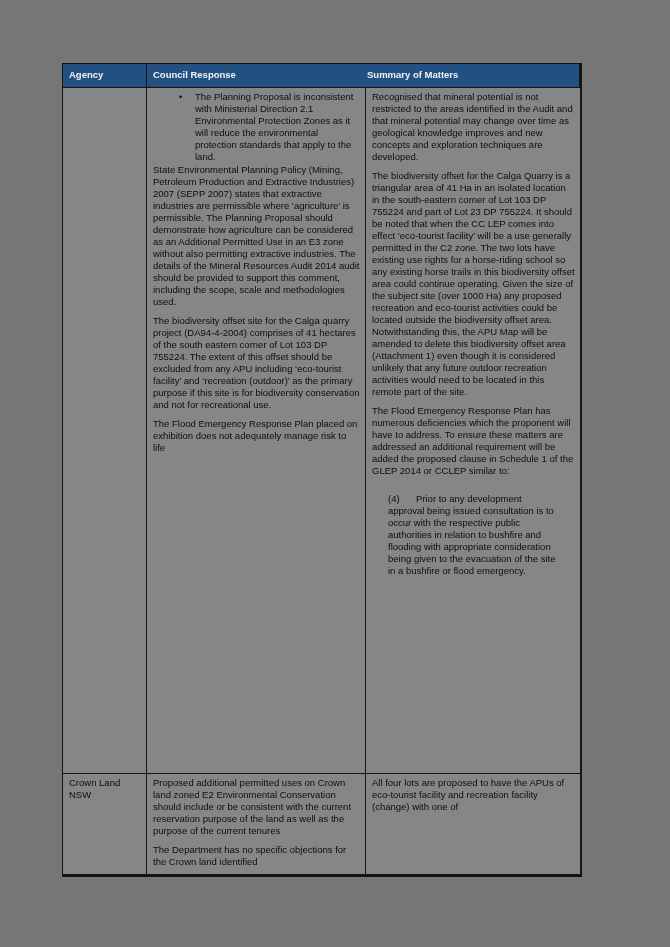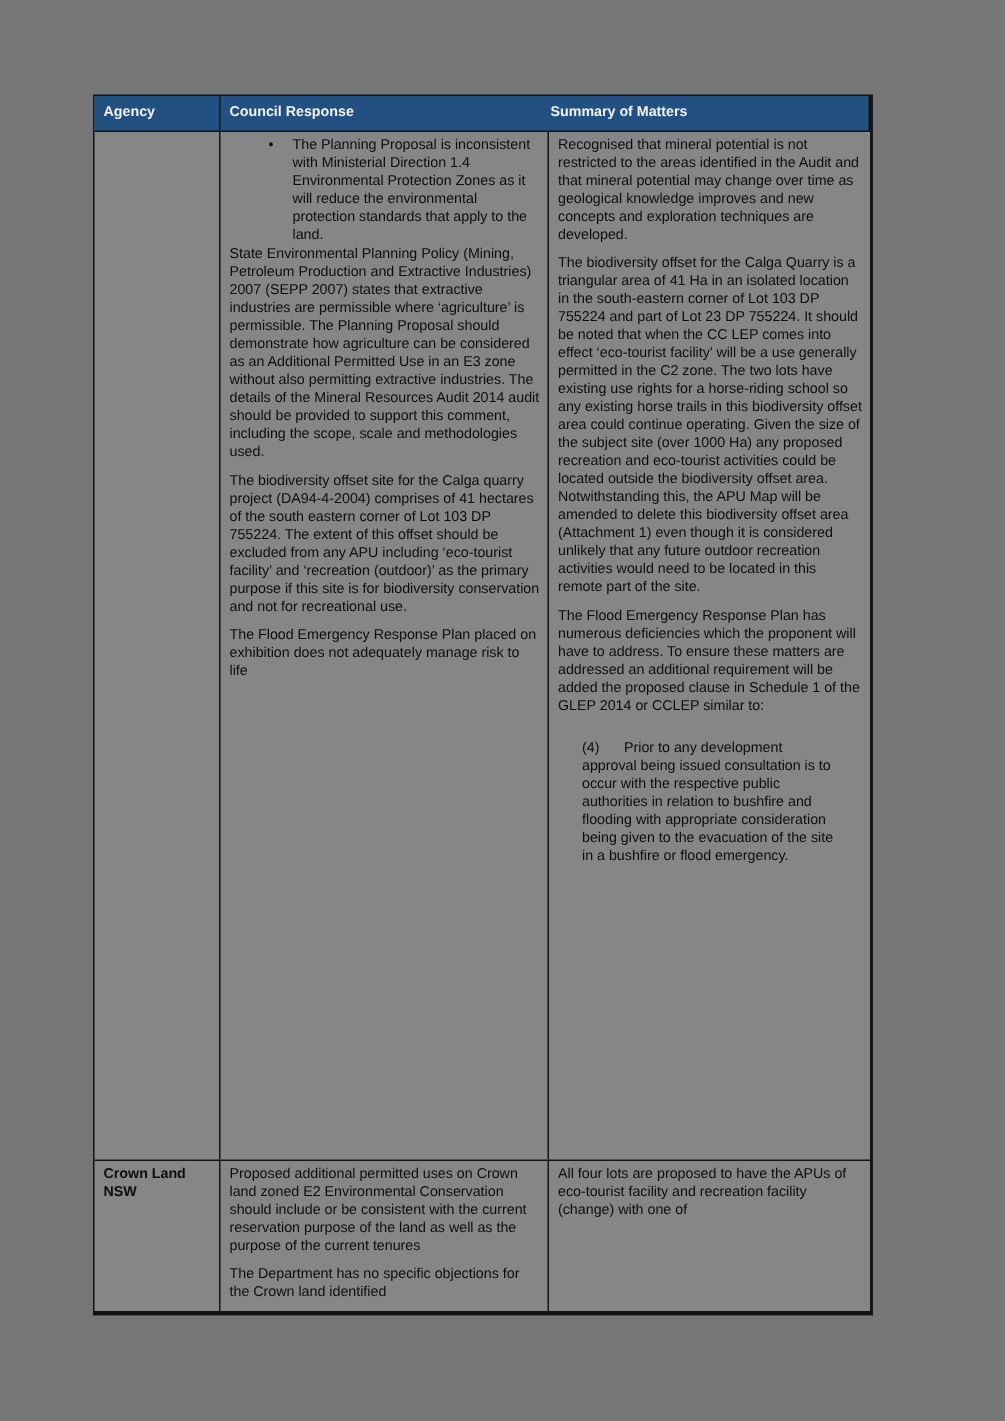--- a/index.html
+++ b/index.html
@@ -44,41 +44,41 @@
   .col-summary{width:219px;border-right:1px solid var(--border);}
   .col-response{width:217px;flex:1;}
   .t-row.header .cell{font-size:9.5px;line-height:12px;padding:5px 5px 6px 6px;}
   .para{margin:0 0 7px 0;}
   .para:last-child{margin-bottom:0;}
   .bullet-item{display:flex;margin:0 0 1px 0;}
   .bullet-marker{width:16px;margin-left:26px;flex:none;}
   .bullet-text{flex:1;}
   .clause{display:block;margin:16px;}
   .clause-num{display:inline-block;min-width:28px;}
-  .agency-name{font-weight:bold;}
+  .agency-name{font-weight:normal;}
 </style>
 </head>
 <body>
 
 <div class="page">
   <div class="doc-table">
 
     <div class="t-row header">
       <div class="cell col-agency">Agency</div>
       <div class="cell col-response">Council Response</div>
       <div class="cell col-summary">Summary of Matters</div>
     </div>
 
     <div class="t-row body-row1">
       <div class="cell col-agency"></div>
 
       <div class="cell col-summary">
         <div class="para bullet-item">
           <span class="bullet-marker">•</span>
-          <span class="bullet-text">The Planning Proposal is inconsistent with Ministerial Direction 1.4 Environmental Protection Zones as it will reduce the environmental protection standards that apply to the land.</span>
+          <span class="bullet-text">The Planning Proposal is inconsistent with Ministerial Direction 2.1 Environmental Protection Zones as it will reduce the environmental protection standards that apply to the land.</span>
         </div>
         <p class="para">State Environmental Planning Policy (Mining, Petroleum Production and Extractive Industries) 2007 (SEPP 2007) states that extractive industries are permissible where ‘agriculture’ is permissible. The Planning Proposal should demonstrate how agriculture can be considered as an Additional Permitted Use in an E3 zone without also permitting extractive industries. The details of the Mineral Resources Audit 2014 audit should be provided to support this comment, including the scope, scale and methodologies used.</p>
         <p class="para">The biodiversity offset site for the Calga quarry project (DA94-4-2004) comprises of 41 hectares of the south eastern corner of Lot 103 DP 755224. The extent of this offset should be excluded from any APU including ‘eco-tourist facility’ and ‘recreation (outdoor)’ as the primary purpose if this site is for biodiversity conservation and not for recreational use.</p>
         <p class="para">The Flood Emergency Response Plan placed on exhibition does not adequately manage risk to life</p>
       </div>
 
       <div class="cell col-response">
         <p class="para">Recognised that mineral potential is not restricted to the areas identified in the Audit and that mineral potential may change over time as geological knowledge improves and new concepts and exploration techniques are developed.</p>
         <p class="para">The biodiversity offset for the Calga Quarry is a triangular area of 41 Ha in an isolated location in the south-eastern corner of Lot 103 DP 755224 and part of Lot 23 DP 755224. It should be noted that when the CC LEP comes into effect ‘eco-tourist facility’ will be a use generally permitted in the C2 zone. The two lots have existing use rights for a horse-riding school so any existing horse trails in this biodiversity offset area could continue operating. Given the size of the subject site (over 1000 Ha) any proposed recreation and eco-tourist activities could be located outside the biodiversity offset area. Notwithstanding this, the APU Map will be amended to delete this biodiversity offset area (Attachment 1) even though it is considered unlikely that any future outdoor recreation activities would need to be located in this remote part of the site.</p>
         <p class="para">The Flood Emergency Response Plan has numerous deficiencies which the proponent will have to address. To ensure these matters are addressed an additional requirement will be added the proposed clause in Schedule 1 of the GLEP 2014 or CCLEP similar to:</p>

